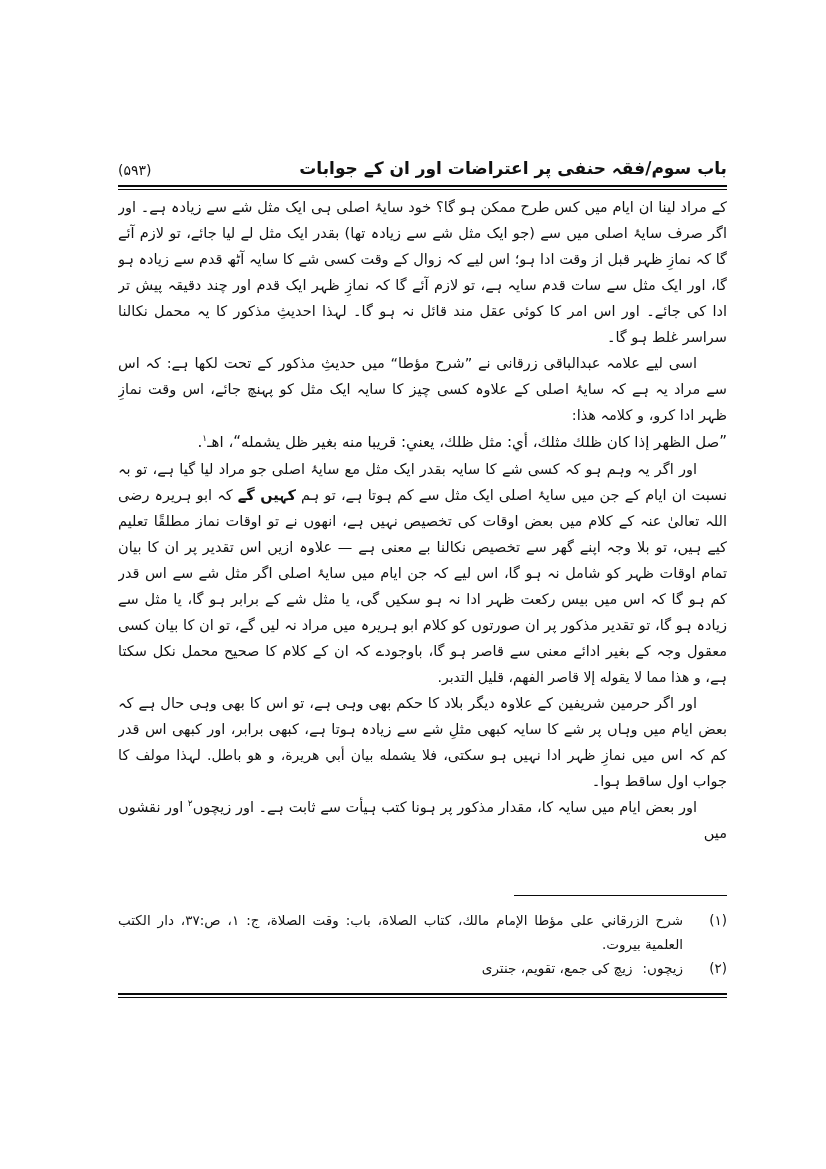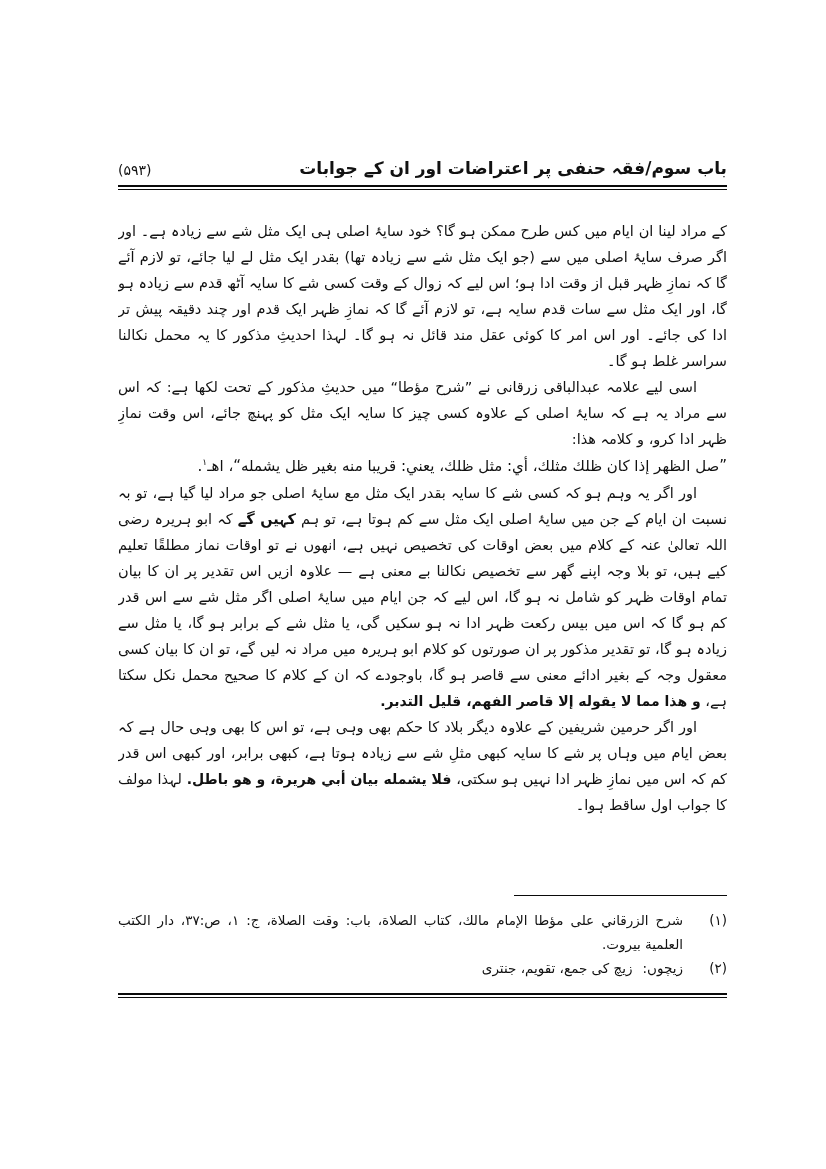--- a/index.html
+++ b/index.html
@@ -35,32 +35,32 @@
     unicode-bidi:embed;
     margin-top:14px;
   }
   .double-rule{
     height:2px;
     border-top:2.5px solid #0a0a0a;
     border-bottom:1.5px solid #0a0a0a;
     margin-top:7px;
   }
   .body-text{
-    margin-top:28px;
+    margin-top:4px;
     height:708px;
     overflow:hidden;
     font-size:14.5px;
     line-height:26px;
     text-align:justify;
     text-justify:inter-word;
   }
   .body-text p{margin:0;}
   .para-indent{text-indent:30px;}
   .bold{font-weight:bold;}
-  .arabic-inline{font-size:14px;font-weight:bold;}
+  .arabic-inline{font-size:14px;}
   .arabic-quote{
     font-size:15px;
     line-height:28px;
     padding-right:100px;
     text-indent:-100px;
   }
   sup.fn-marker{
     font-size:9px;
     vertical-align:super;
     line-height:0;
@@ -123,20 +123,21 @@
       <p>کے مراد لینا ان ایام میں کس طرح ممکن ہو گا؟ خود سایۂ اصلی ہی ایک مثل شے سے زیادہ ہے۔ اور اگر صرف سایۂ اصلی میں سے (جو ایک مثل شے سے زیادہ تھا) بقدر ایک مثل لے لیا جائے، تو لازم آئے گا کہ نمازِ ظہر قبل از وقت ادا ہو؛ اس لیے کہ زوال کے وقت کسی شے کا سایہ آٹھ قدم سے زیادہ ہو گا، اور ایک مثل سے سات قدم سایہ ہے، تو لازم آئے گا کہ نمازِ ظہر ایک قدم اور چند دقیقہ پیش تر ادا کی جائے۔ اور اس امر کا کوئی عقل مند قائل نہ ہو گا۔ لہذا احدیثِ مذکور کا یہ محمل نکالنا سراسر غلط ہو گا۔</p>
 
       <p class="para-indent">اسی لیے علامہ عبدالباقی زرقانی نے ”شرح مؤطا“ میں حدیثِ مذکور کے تحت لکھا ہے: کہ اس سے مراد یہ ہے کہ سایۂ اصلی کے علاوہ کسی چیز کا سایہ ایک مثل کو پہنچ جائے، اس وقت نمازِ ظہر ادا کرو، و کلامہ ھذا:</p>
 
       <p class="arabic-quote"><span>”صل الظهر إذا كان ظلك مثلك، أي: مثل ظلك، يعني: قريبا منه بغير ظل يشمله“، اهـ</span><sup class="fn-marker">۱</sup><span>.</span></p>
 
       <p class="para-indent"><span>اور اگر یہ وہم ہو کہ کسی شے کا سایہ بقدر ایک مثل مع سایۂ اصلی جو مراد لیا گیا ہے، تو بہ نسبت ان ایام کے جن میں سایۂ اصلی ایک مثل سے کم ہوتا ہے، تو ہم </span><span class="bold">کہیں گے</span><span> کہ ابو ہریرہ رضی اللہ تعالیٰ عنہ کے کلام میں بعض اوقات کی تخصیص نہیں ہے، انھوں نے تو اوقات نماز مطلقًا تعلیم کیے ہیں، تو بلا وجہ اپنے گھر سے تخصیص نکالنا بے معنی ہے — علاوہ ازیں اس تقدیر پر ان کا بیان تمام اوقات ظہر کو شامل نہ ہو گا، اس لیے کہ جن ایام میں سایۂ اصلی اگر مثل شے سے اس قدر کم ہو گا کہ اس میں بیس رکعت ظہر ادا نہ ہو سکیں گی، یا مثل شے کے برابر ہو گا، یا مثل سے زیادہ ہو گا، تو تقدیر مذکور پر ان صورتوں کو کلام ابو ہریرہ میں مراد نہ لیں گے، تو ان کا بیان کسی معقول وجہ کے بغیر ادائے معنی سے قاصر ہو گا، باوجودے کہ ان کے کلام کا صحیح محمل نکل سکتا ہے، </span><span class="arabic-inline">و هذا مما لا يقوله إلا قاصر الفهم، قليل التدبر.</span></p>
 
       <p class="para-indent"><span>اور اگر حرمین شریفین کے علاوہ دیگر بلاد کا حکم بھی وہی ہے، تو اس کا بھی وہی حال ہے کہ بعض ایام میں وہاں پر شے کا سایہ کبھی مثلِ شے سے زیادہ ہوتا ہے، کبھی برابر، اور کبھی اس قدر کم کہ اس میں نمازِ ظہر ادا نہیں ہو سکتی، </span><span class="arabic-inline">فلا يشمله بيان أبي هريرة، و هو باطل.</span><span> لہذا مولف کا جواب اول ساقط ہوا۔</span></p>
 
+      <p class="para-indent"><span>اور بعض ایام میں سایہ کا، مقدار مذکور پر ہونا کتب ہیأت سے ثابت ہے۔ اور زیچوں</span><sup class="fn-marker">۲</sup><span> اور نقشوں میں</span></p>
     </div>
 
     <div class="fn-sep">
       <div class="fn-sep-line"></div>
     </div>
 
     <div class="footnotes">
       <div class="fn-row">
         <span class="fn-num">(۱)</span>
         <span class="fn-body">شرح الزرقاني على مؤطا الإمام مالك، كتاب الصلاة، باب: وقت الصلاة، ج: ۱، ص:۳۷، دار الكتب العلمية بيروت.</span>

